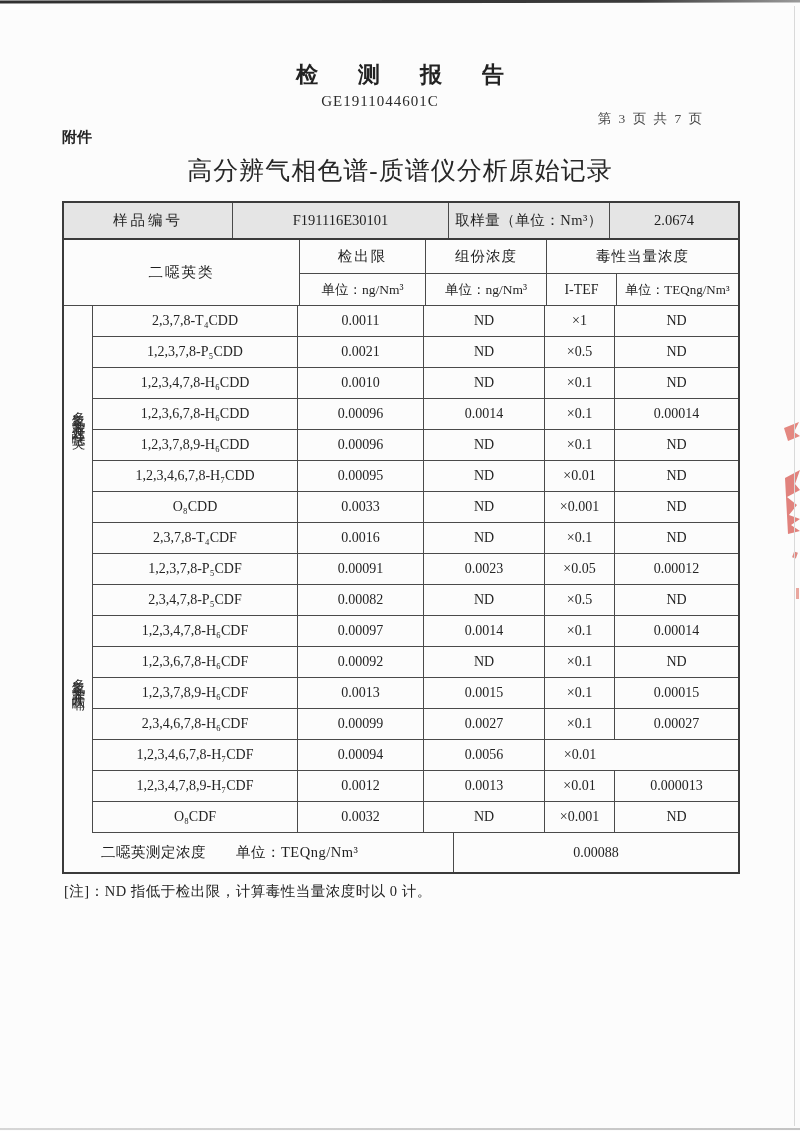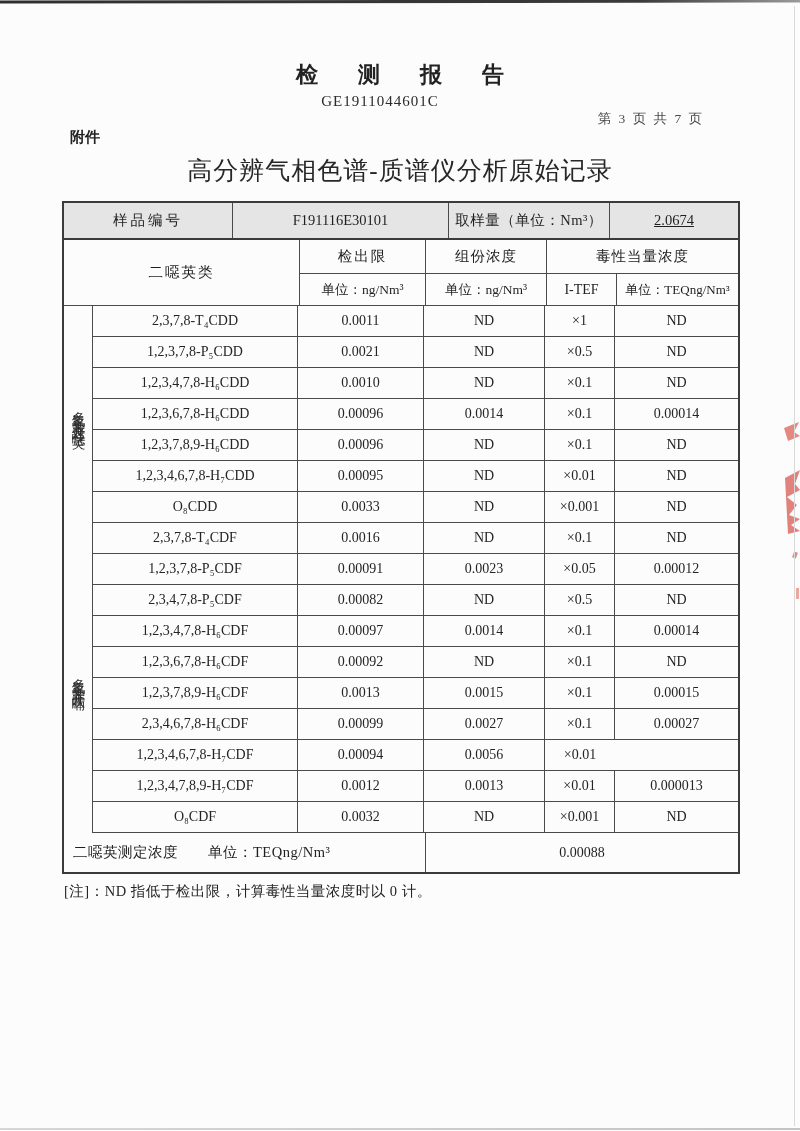--- a/index.html
+++ b/index.html
@@ -13,35 +13,35 @@
     transform:rotate(-0.06deg); }
   .bottom-edge { position:absolute; bottom:1px; left:0; width:100%; height:2px;
     background:linear-gradient(to right,#d6d6d6,#c4c4c4); }
   .right-edge { position:absolute; top:6px; right:5px; width:1px; height:1120px; background:#d9d9d9; }
 
   .title { margin-top:60px; text-align:center; font-size:22px; font-weight:bold;
     letter-spacing:40px; padding-left:40px; color:#222; }
   .report-no { margin-top:3px; text-align:center; font-size:15px; letter-spacing:1px;
     padding-right:40px; color:#2a2a2a; }
   .page-info { position:absolute; top:110px; right:96px; font-size:13.5px; color:#4a4a4a; letter-spacing:2px; }
-  .attachment { position:absolute; top:128px; left:70px; font-size:15px; font-weight:bold; color:#222; }
+  .attachment { position:absolute; top:128px; left:62px; font-size:15px; font-weight:bold; color:#222; }
   .subtitle { margin-top:44px; margin-left:62px; width:676px; text-align:center;
     font-size:25px; letter-spacing:1px; color:#272727; }
 
   .content { margin:14px 0 0 62px; width:678px; }
 
   
   .sample-table { display:flex; border:2px solid #3b3b3b; height:39px; background:#e5e5e5; }
   .sample-table .cell { display:flex; align-items:center; justify-content:center;
     font-size:14.5px; border-right:1px solid #4a4a4a; }
   .sample-table .cell:last-child { border-right:none; }
   .s1 { width:169px; letter-spacing:3px; }
   .s2 { width:216px; }
   .s3 { width:161px; letter-spacing:0.5px; }
-  .s4 { flex:1;text-decoration:underline; }
+  .s4 { flex:1; }
 
   
   .main-table { border:2px solid #3b3b3b; border-top:none; background:#fcfcfc; }
   .thead { display:grid; grid-template-columns:236px 126px 121px 70px 121px;
     grid-template-rows:34px 31px; border-bottom:1px solid #4a4a4a; }
   .th { display:flex; align-items:center; justify-content:center; font-size:14.5px; }
   .th-dioxin { grid-column:1; grid-row:1/3; border-right:1px solid #4a4a4a; letter-spacing:2px; }
   .th-dl   { grid-column:2; grid-row:1; border-right:1px solid #4a4a4a; border-bottom:1px solid #4a4a4a; letter-spacing:2px; }
   .th-conc { grid-column:3; grid-row:1; border-right:1px solid #4a4a4a; border-bottom:1px solid #4a4a4a; letter-spacing:1px; }
   .th-tox  { grid-column:4/6; grid-row:1; border-bottom:1px solid #4a4a4a; letter-spacing:1px; }
@@ -57,21 +57,21 @@
     letter-spacing:3px; color:#2b2b2b; }
   .g1 { height:217px; }
   .g2 { height:310px; }
   .rows { flex:1; }
   .tr { display:grid; grid-template-columns:205px 126px 121px 70px 123px; height:31px;
     border-bottom:1px solid #4a4a4a; }
   .td { display:flex; align-items:center; justify-content:center; font-size:14px;
     border-right:1px solid #4a4a4a; color:#242424; }
   .td:last-child { border-right:none; }
 
-  .tfoot { display:flex; height:39px; }
+  .tfoot { display:flex; height:39px;padding-left:28px; }
   .tf-label { width:362px; border-right:1px solid #4a4a4a; display:flex; align-items:center;
     padding-left:9px; font-size:14.5px; letter-spacing:0.5px; }
   .tf-value { flex:1; display:flex; align-items:center; justify-content:center; font-size:14px; }
 
   .note { margin:8px 0 0 64px; font-size:14.5px; color:#242424; letter-spacing:0.5px; }
 
   .stamp { position:absolute; top:420px; right:0; width:28px; height:200px; }
 </style>
 </head>
 <body>

